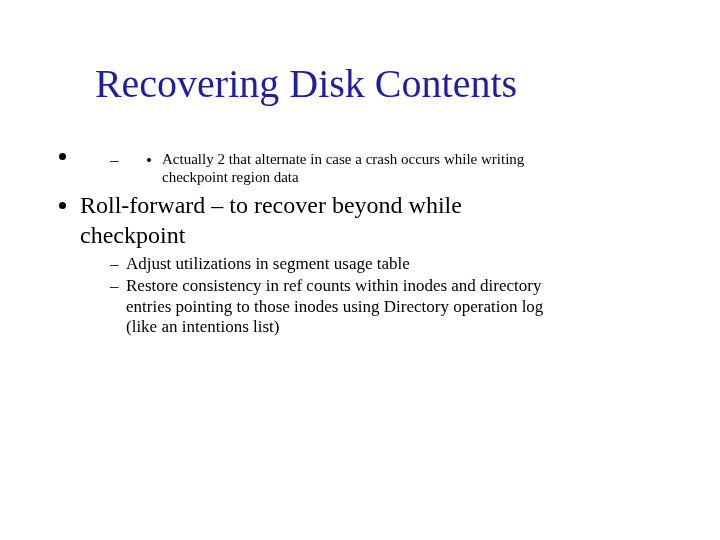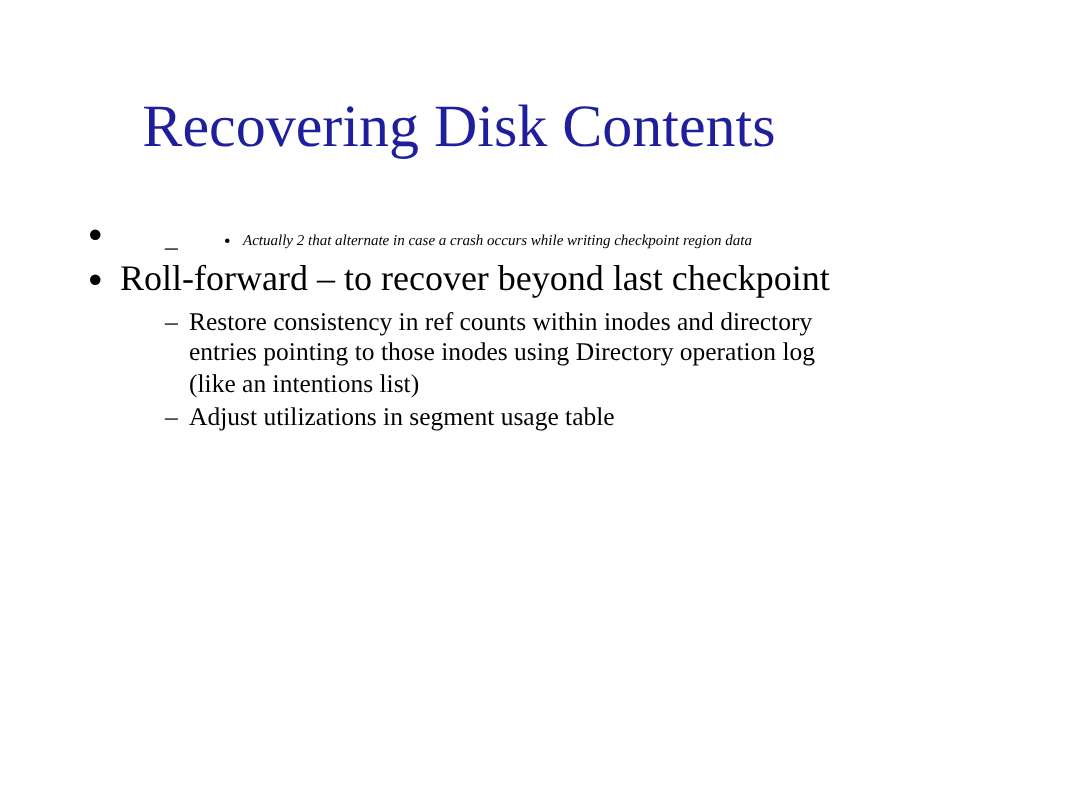--- a/index.html
+++ b/index.html
@@ -53,24 +53,23 @@
     content: "–";
     position: absolute;
     left: 0;
   }
   ul.lvl3 {
     list-style: disc;
     margin: 2px 0 2px 0;
     padding-left: 36px;
   }
   ul.lvl3 > li {
-    font-size: 10px;
+    font-size: 15px;
     line-height: 1.2;
     margin-bottom: 0;
-    font-style: italic;
   }
 </style>
 </head>
 <body>
 
 <div class="slide">
 
   <h1 class="title">Recovering Disk Contents</h1>
 
   <ul class="lvl1">
@@ -79,25 +78,25 @@
         <li>
           <ul class="lvl3">
             <li>
               <span>Actually 2 that alternate in case a crash occurs while writing checkpoint region data</span>
             </li>
           </ul>
         </li>
       </ul>
     </li>
     <li>
-      <span>Roll-forward – to recover beyond last checkpoint</span>
+      <span>Roll-forward – to recover beyond while checkpoint</span>
       <ul class="lvl2">
         <li>
-          <span>Restore consistency in ref counts within inodes and directory entries pointing to those inodes using Directory operation log (like an intentions list)</span>
+          <span>Adjust utilizations in segment usage table</span>
         </li>
         <li>
-          <span>Adjust utilizations in segment usage table</span>
+          <span>Restore consistency in ref counts within inodes and directory entries pointing to those inodes using Directory operation log (like an intentions list)</span>
         </li>
       </ul>
     </li>
   </ul>
 
 </div>
 
 </body></html>

